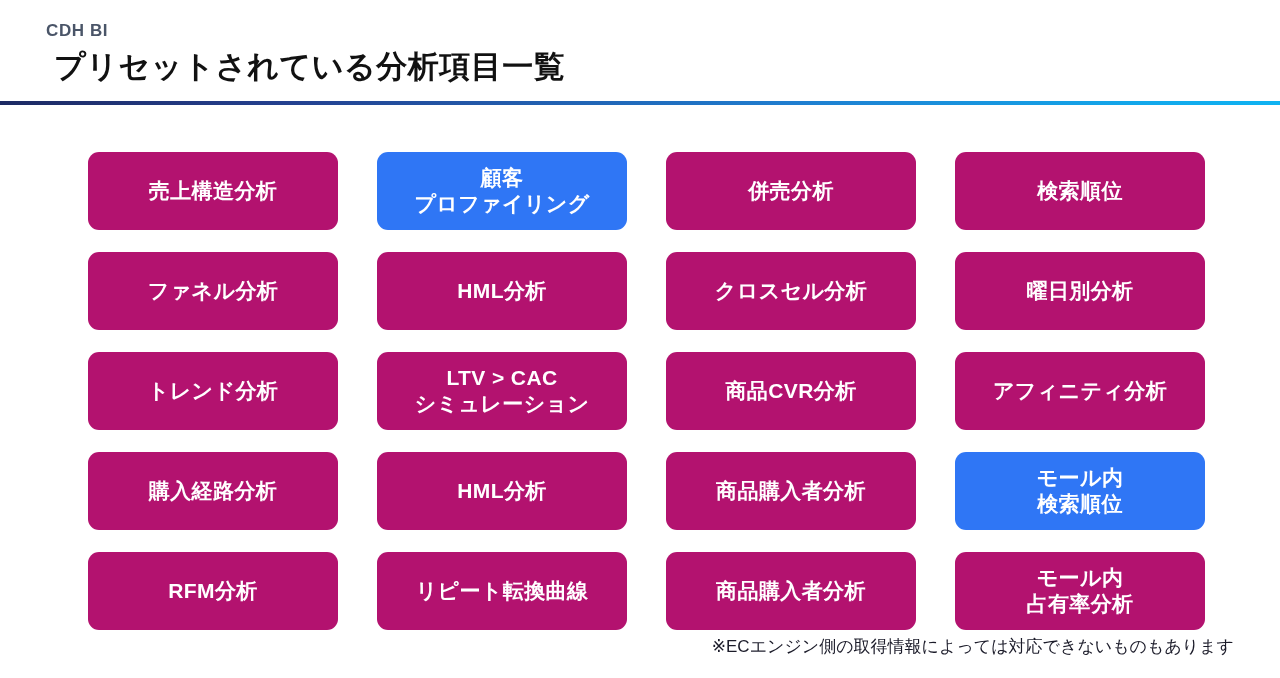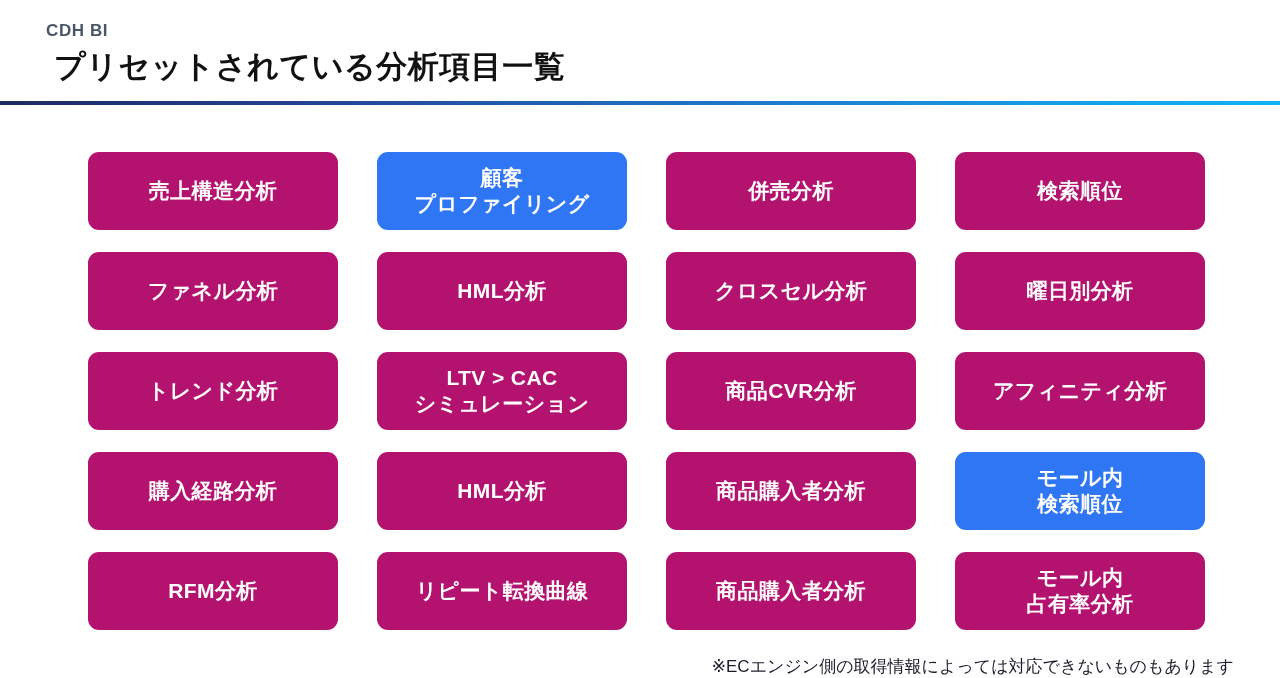--- a/index.html
+++ b/index.html
@@ -81,21 +81,21 @@
     padding: 4px 8px;
     user-select: none;
   }
   .tile.magenta { background: #b3126f; }
   .tile.blue    { background: #2f76f5; }
 
   
   .footnote {
     position: absolute;
     right: 46px;
-    top: 656px;
+    top: 636px;
     font-size: 17px;
     font-weight: normal;
     color: #1b1b29;
     line-height: 1.3;
     white-space: nowrap;
   }
 </style>
 </head>
 <body>
 

